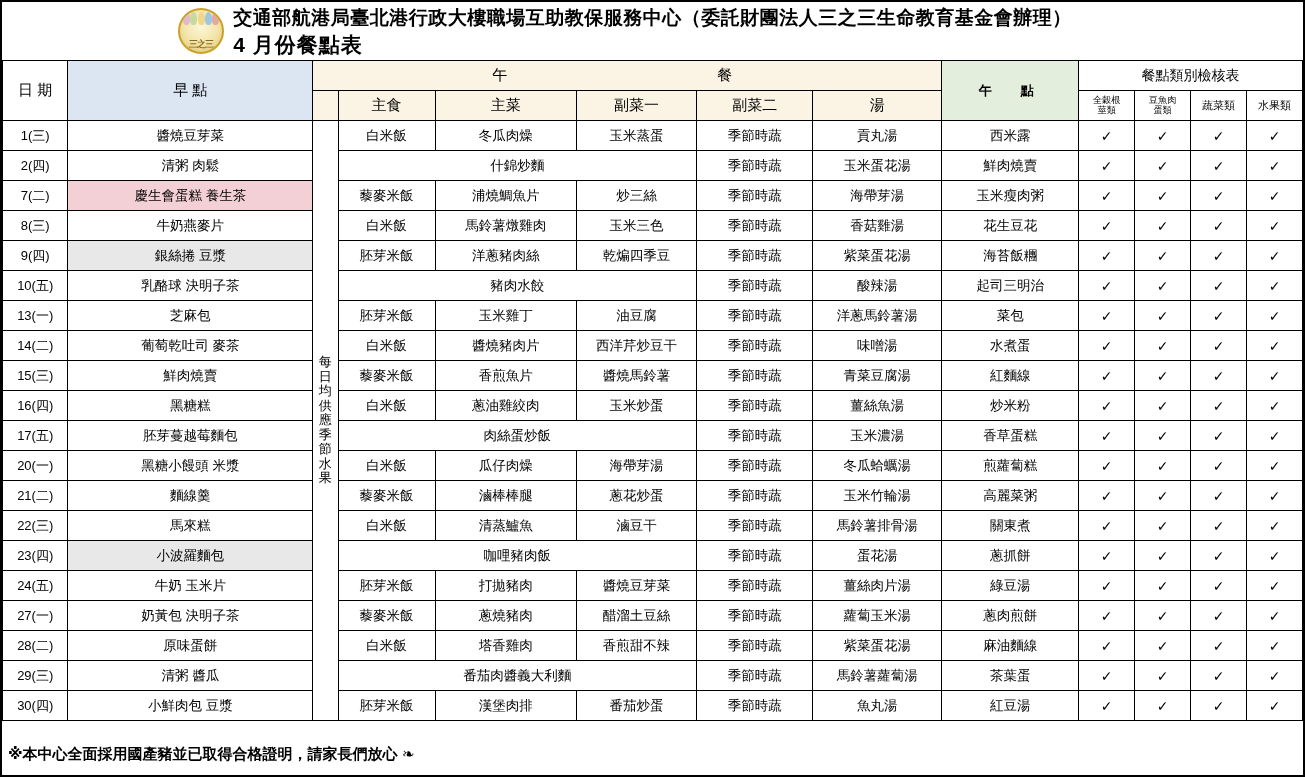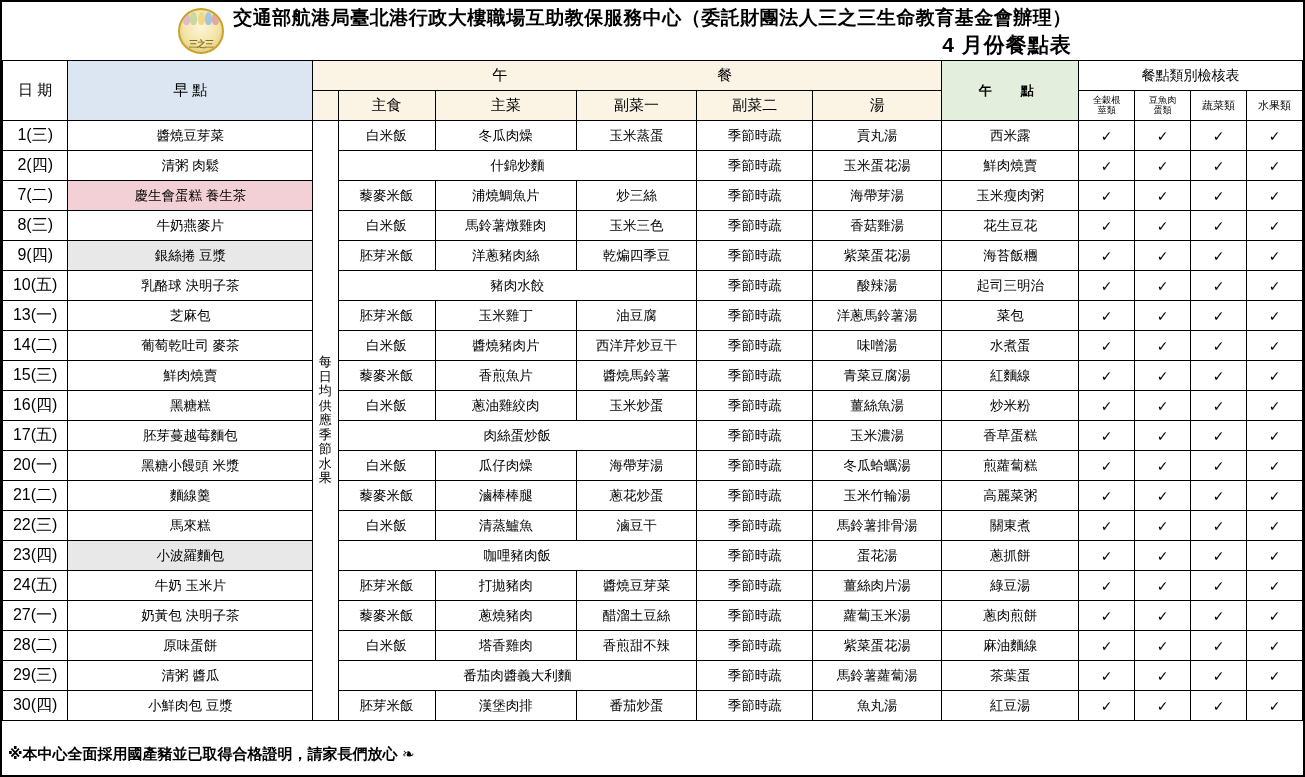--- a/index.html
+++ b/index.html
@@ -66,21 +66,21 @@
     border-radius: 50% 50% 40% 40%;
   }
   .logo-inner {
     font-size: 9px;
     color: #8a6d1f;
     font-weight: bold;
     letter-spacing: -1px;
     margin-top: 27px;
   }
   .title-block {
-    text-align: right;
+    text-align: left;
     line-height: 1.25;
   }
   .title-main {
     font-size: 19px;
     font-weight: bold;
     letter-spacing: 0.5px;
   }
   .title-sub {
     font-size: 21px;
     font-weight: bold;
@@ -138,21 +138,21 @@
   }
   .daily-cell {
     font-size: 13px;
     line-height: 1.12;
     letter-spacing: 0;
     padding: 2px 0;
   }
   .tick {
     font-size: 14px;
   }
-  .date-cell { font-size: 16px; }
+  .date-cell { font-size: 13px; }
   .cell-text { font-size: 13.5px; }
   .afternoon-hdr {
     font-weight: bold;
     font-size: 13px;
     letter-spacing: 8px;
     text-indent: 8px;
   }
   .lunch-hdr {
     font-weight: normal;
     font-size: 15px;

